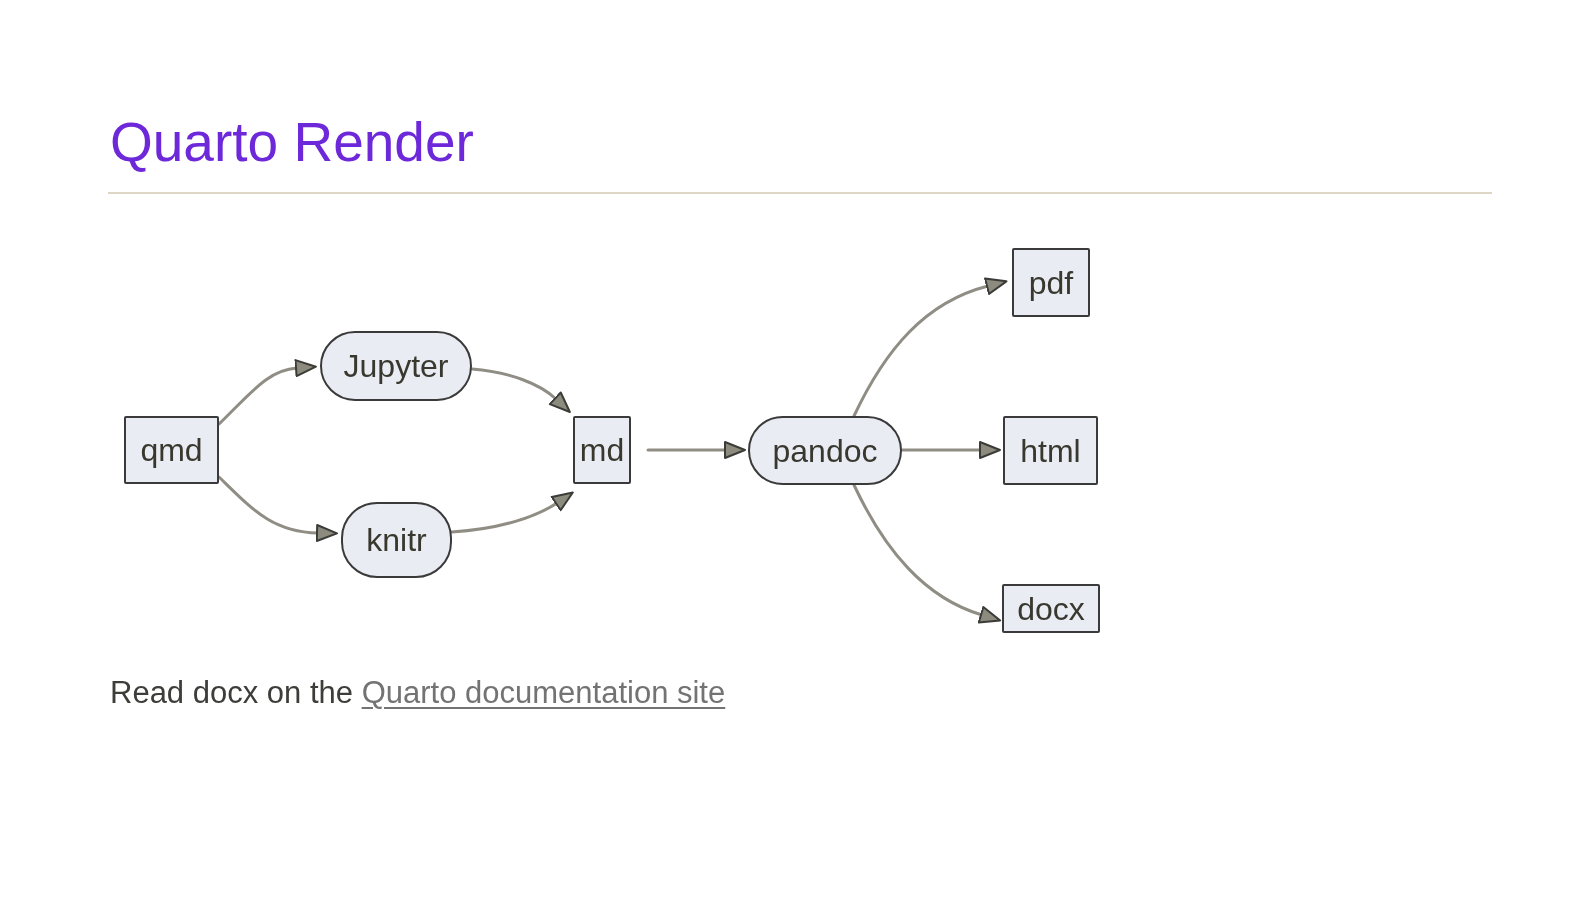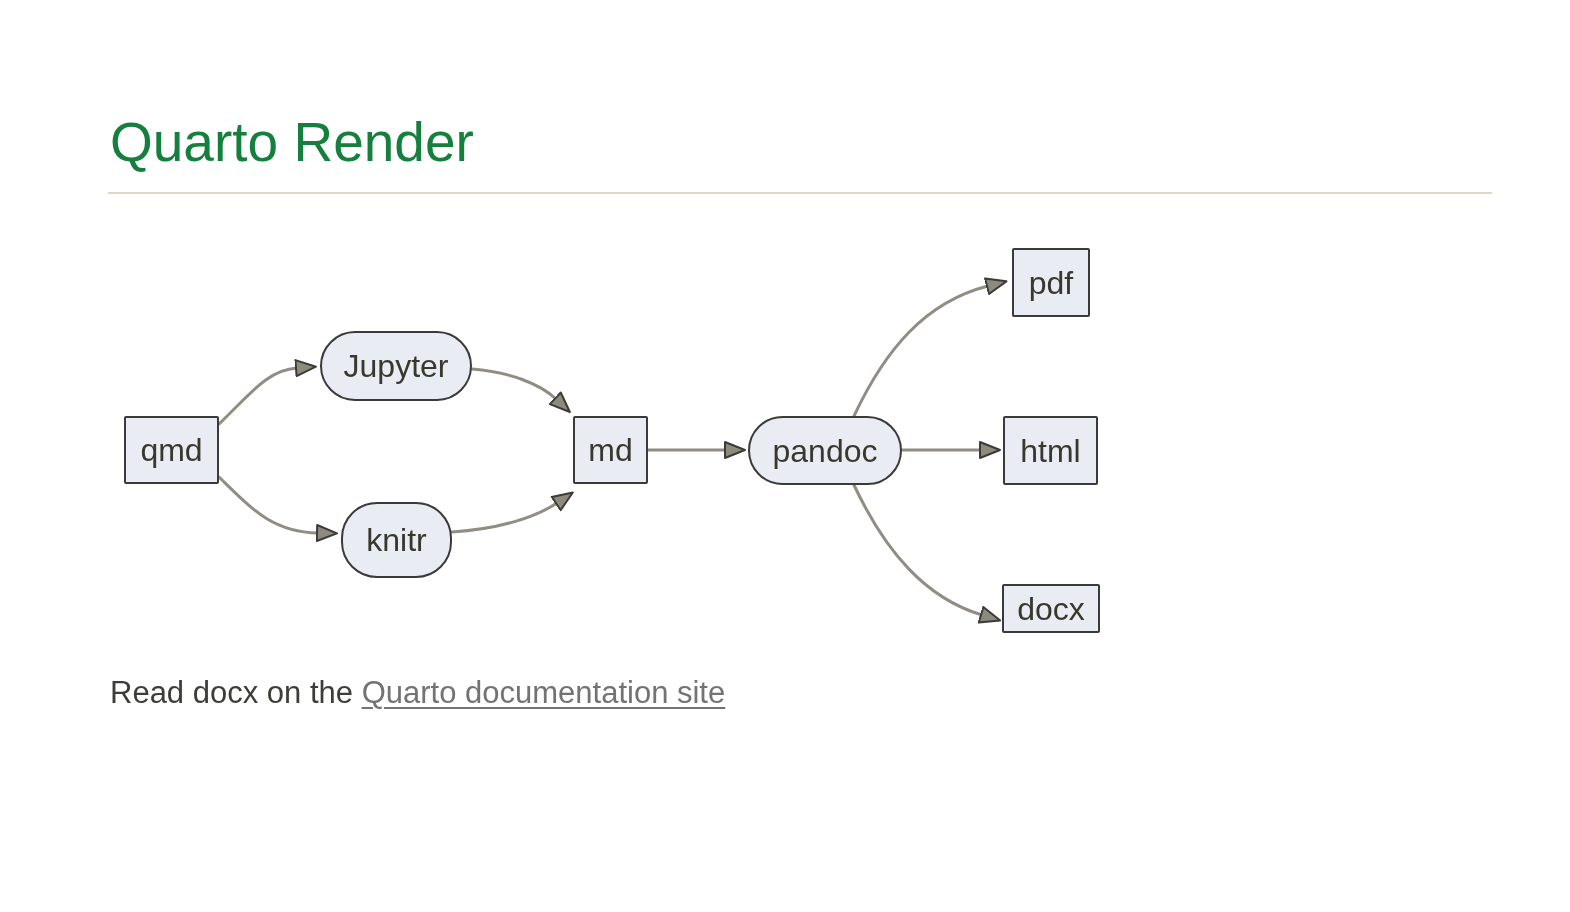--- a/index.html
+++ b/index.html
@@ -12,21 +12,21 @@
     overflow:hidden;
   }
   .page-title{
     position:absolute;
     left:110px;
     top:112px;
     margin:0;
     font-size:55px;
     font-weight:400;
     line-height:1.1;
-    color:#15803d;
+    color:#6d28d9;
     letter-spacing:0;
   }
   .title-rule{
     position:absolute;
     left:108px;
     top:192px;
     width:1384px;
     height:2px;
     background:#ded5c6;
   }
@@ -104,21 +104,21 @@
 
     <div class="node rect" style="left:124px;  top:416px; width:95px;  height:68px;">
       <span>qmd</span>
     </div>
     <div class="node stadium" style="left:320px;  top:331px; width:152px; height:70px;">
       <span>Jupyter</span>
     </div>
     <div class="node stadium" style="left:341px;  top:502px; width:111px; height:76px;">
       <span>knitr</span>
     </div>
-    <div class="node rect" style="left:573px;  top:416px; width:75px;  height:68px;">
+    <div class="node rect" style="left:573px;  top:416px; width:58px;  height:68px;">
       <span>md</span>
     </div>
     <div class="node stadium" style="left:748px;  top:416px; width:154px; height:69px;">
       <span>pandoc</span>
     </div>
     <div class="node rect" style="left:1012px; top:248px; width:78px;  height:69px;">
       <span>pdf</span>
     </div>
     <div class="node rect" style="left:1003px; top:416px; width:95px;  height:69px;">
       <span>html</span>

